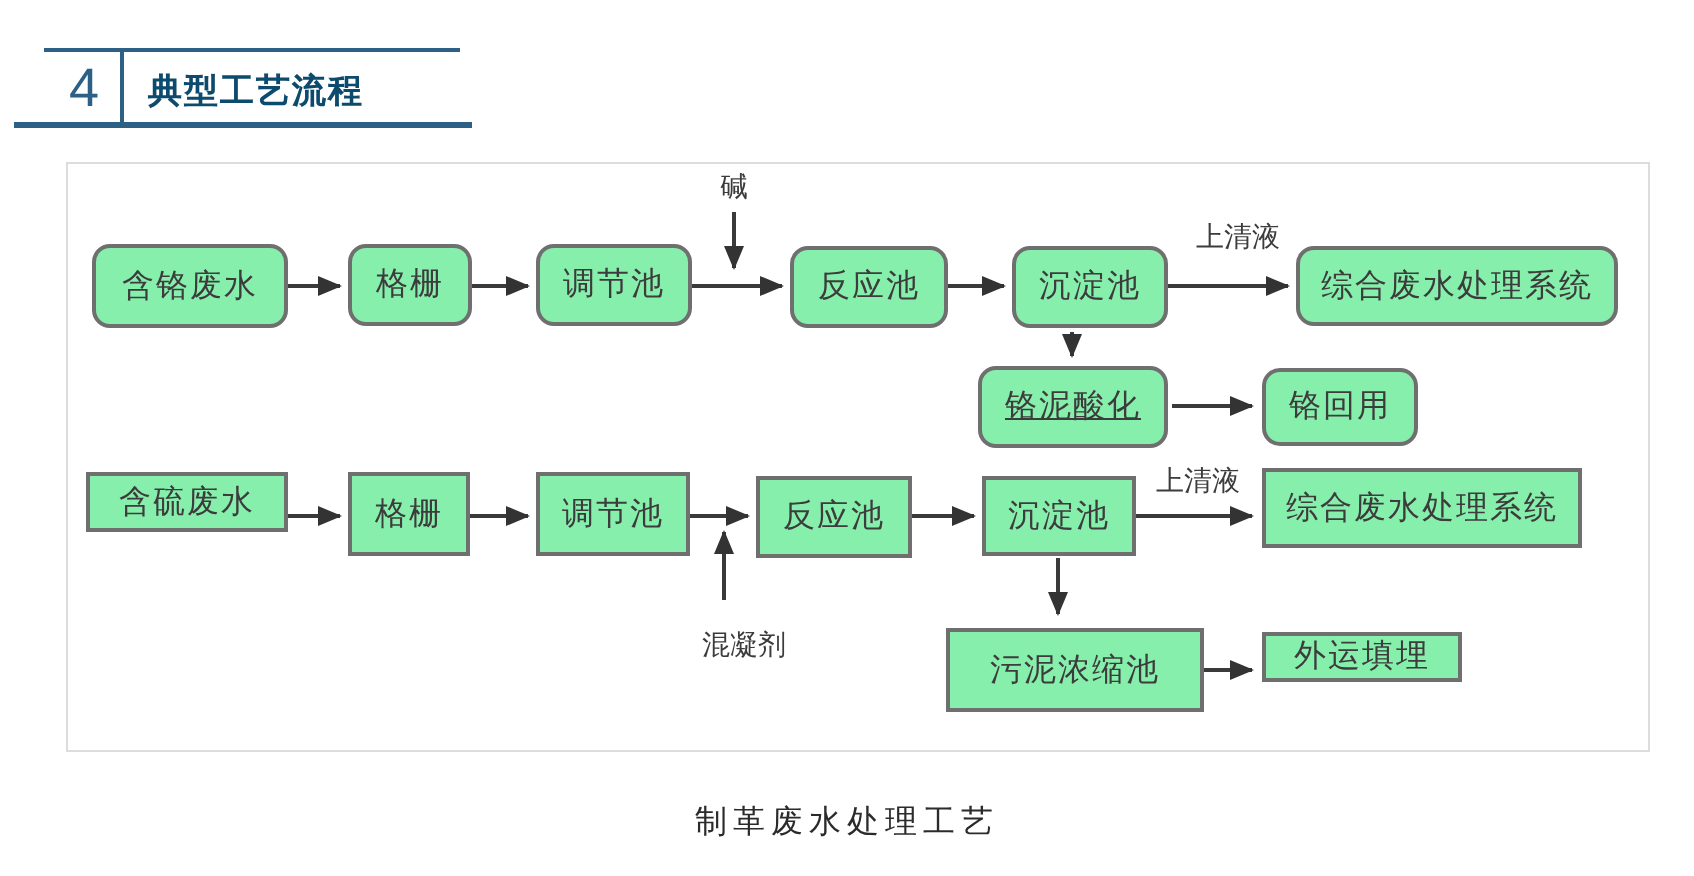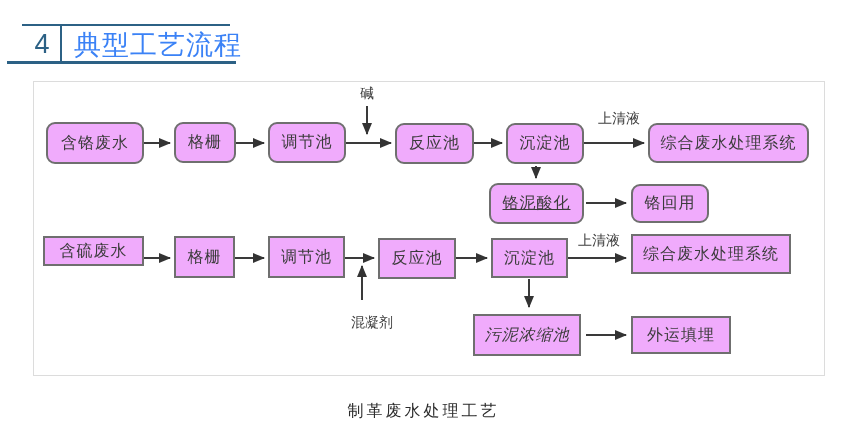--- a/index.html
+++ b/index.html
@@ -7,28 +7,28 @@
        font-family:"Liberation Sans","DejaVu Sans",sans-serif;color:#3a3a3a;}
 
   
   .hdr-rule{position:absolute;background:#2c6185;}
   #hdr-top{left:22px;top:24px;width:208px;height:2px;}
   #hdr-bottom{left:7px;top:61px;width:229px;height:3px;}
   #hdr-div{left:60px;top:26px;width:2px;height:35px;}
   #hdr-num{position:absolute;left:24px;top:28px;width:36px;height:33px;
            font-size:27px;color:#2c6185;text-align:center;line-height:33px;}
   #hdr-title{position:absolute;left:74px;top:30px;height:31px;line-height:31px;
-             font-size:27px;font-weight:normal;color:#3b82f6;letter-spacing:1px;}
+             font-size:17px;font-weight:bold;color:#0c4a6e;letter-spacing:1px;}
 
   
   #frame{position:absolute;left:33px;top:81px;width:790px;height:293px;
          border:1px solid #dcdcdc;background:#fff;}
   #frame svg{position:absolute;left:0;top:0;}
 
-  .node{position:absolute;border:2px solid #6f6f6f;background:#f0abfc;
+  .node{position:absolute;border:2px solid #6f6f6f;background:#86efac;
         display:flex;align-items:center;justify-content:center;
         font-size:16px;color:#3c3c3c;letter-spacing:1px;box-sizing:border-box;}
   .rnd{border-radius:9px;}
   .sq{border-radius:0;}
   .small-label{position:absolute;font-size:14px;color:#3c3c3c;text-align:center;}
 
   #caption{position:absolute;left:0;top:401px;width:847px;text-align:center;
            font-size:16px;color:#2b2b2b;letter-spacing:3px;}
 </style>
 </head>
@@ -81,20 +81,20 @@
 
   <div class="small-label" style="left:312px;top:3px;width:42px;">碱</div>
   <div class="small-label" style="left:558px;top:28px;width:54px;">上清液</div>
 
   <div class="node sq" style="left:9px;top:154px;width:101px;height:30px;">含硫废水</div>
   <div class="node sq" style="left:140px;top:154px;width:61px;height:42px;">格栅</div>
   <div class="node sq" style="left:234px;top:154px;width:77px;height:42px;">调节池</div>
   <div class="node sq" style="left:344px;top:156px;width:78px;height:41px;">反应池</div>
   <div class="node sq" style="left:457px;top:156px;width:77px;height:40px;">沉淀池</div>
   <div class="node sq" style="left:597px;top:152px;width:160px;height:40px;">综合废水处理系统</div>
-  <div class="node sq" style="left:439px;top:232px;width:108px;height:42px;font-style:italic;">污泥浓缩池</div>
-  <div class="node sq" style="left:597px;top:234px;width:100px;height:38px;">外运填埋</div>
+  <div class="node sq" style="left:439px;top:232px;width:129px;height:42px;">污泥浓缩池</div>
+  <div class="node sq" style="left:597px;top:234px;width:100px;height:25px;">外运填埋</div>
 
   <div class="small-label" style="left:312px;top:219px;width:52px;margin-top:13px;">混凝剂</div>
   <div class="small-label" style="left:538px;top:150px;width:54px;">上清液</div>
 </div>
 
 <div id="caption">制革废水处理工艺</div>
 
 </body></html>

